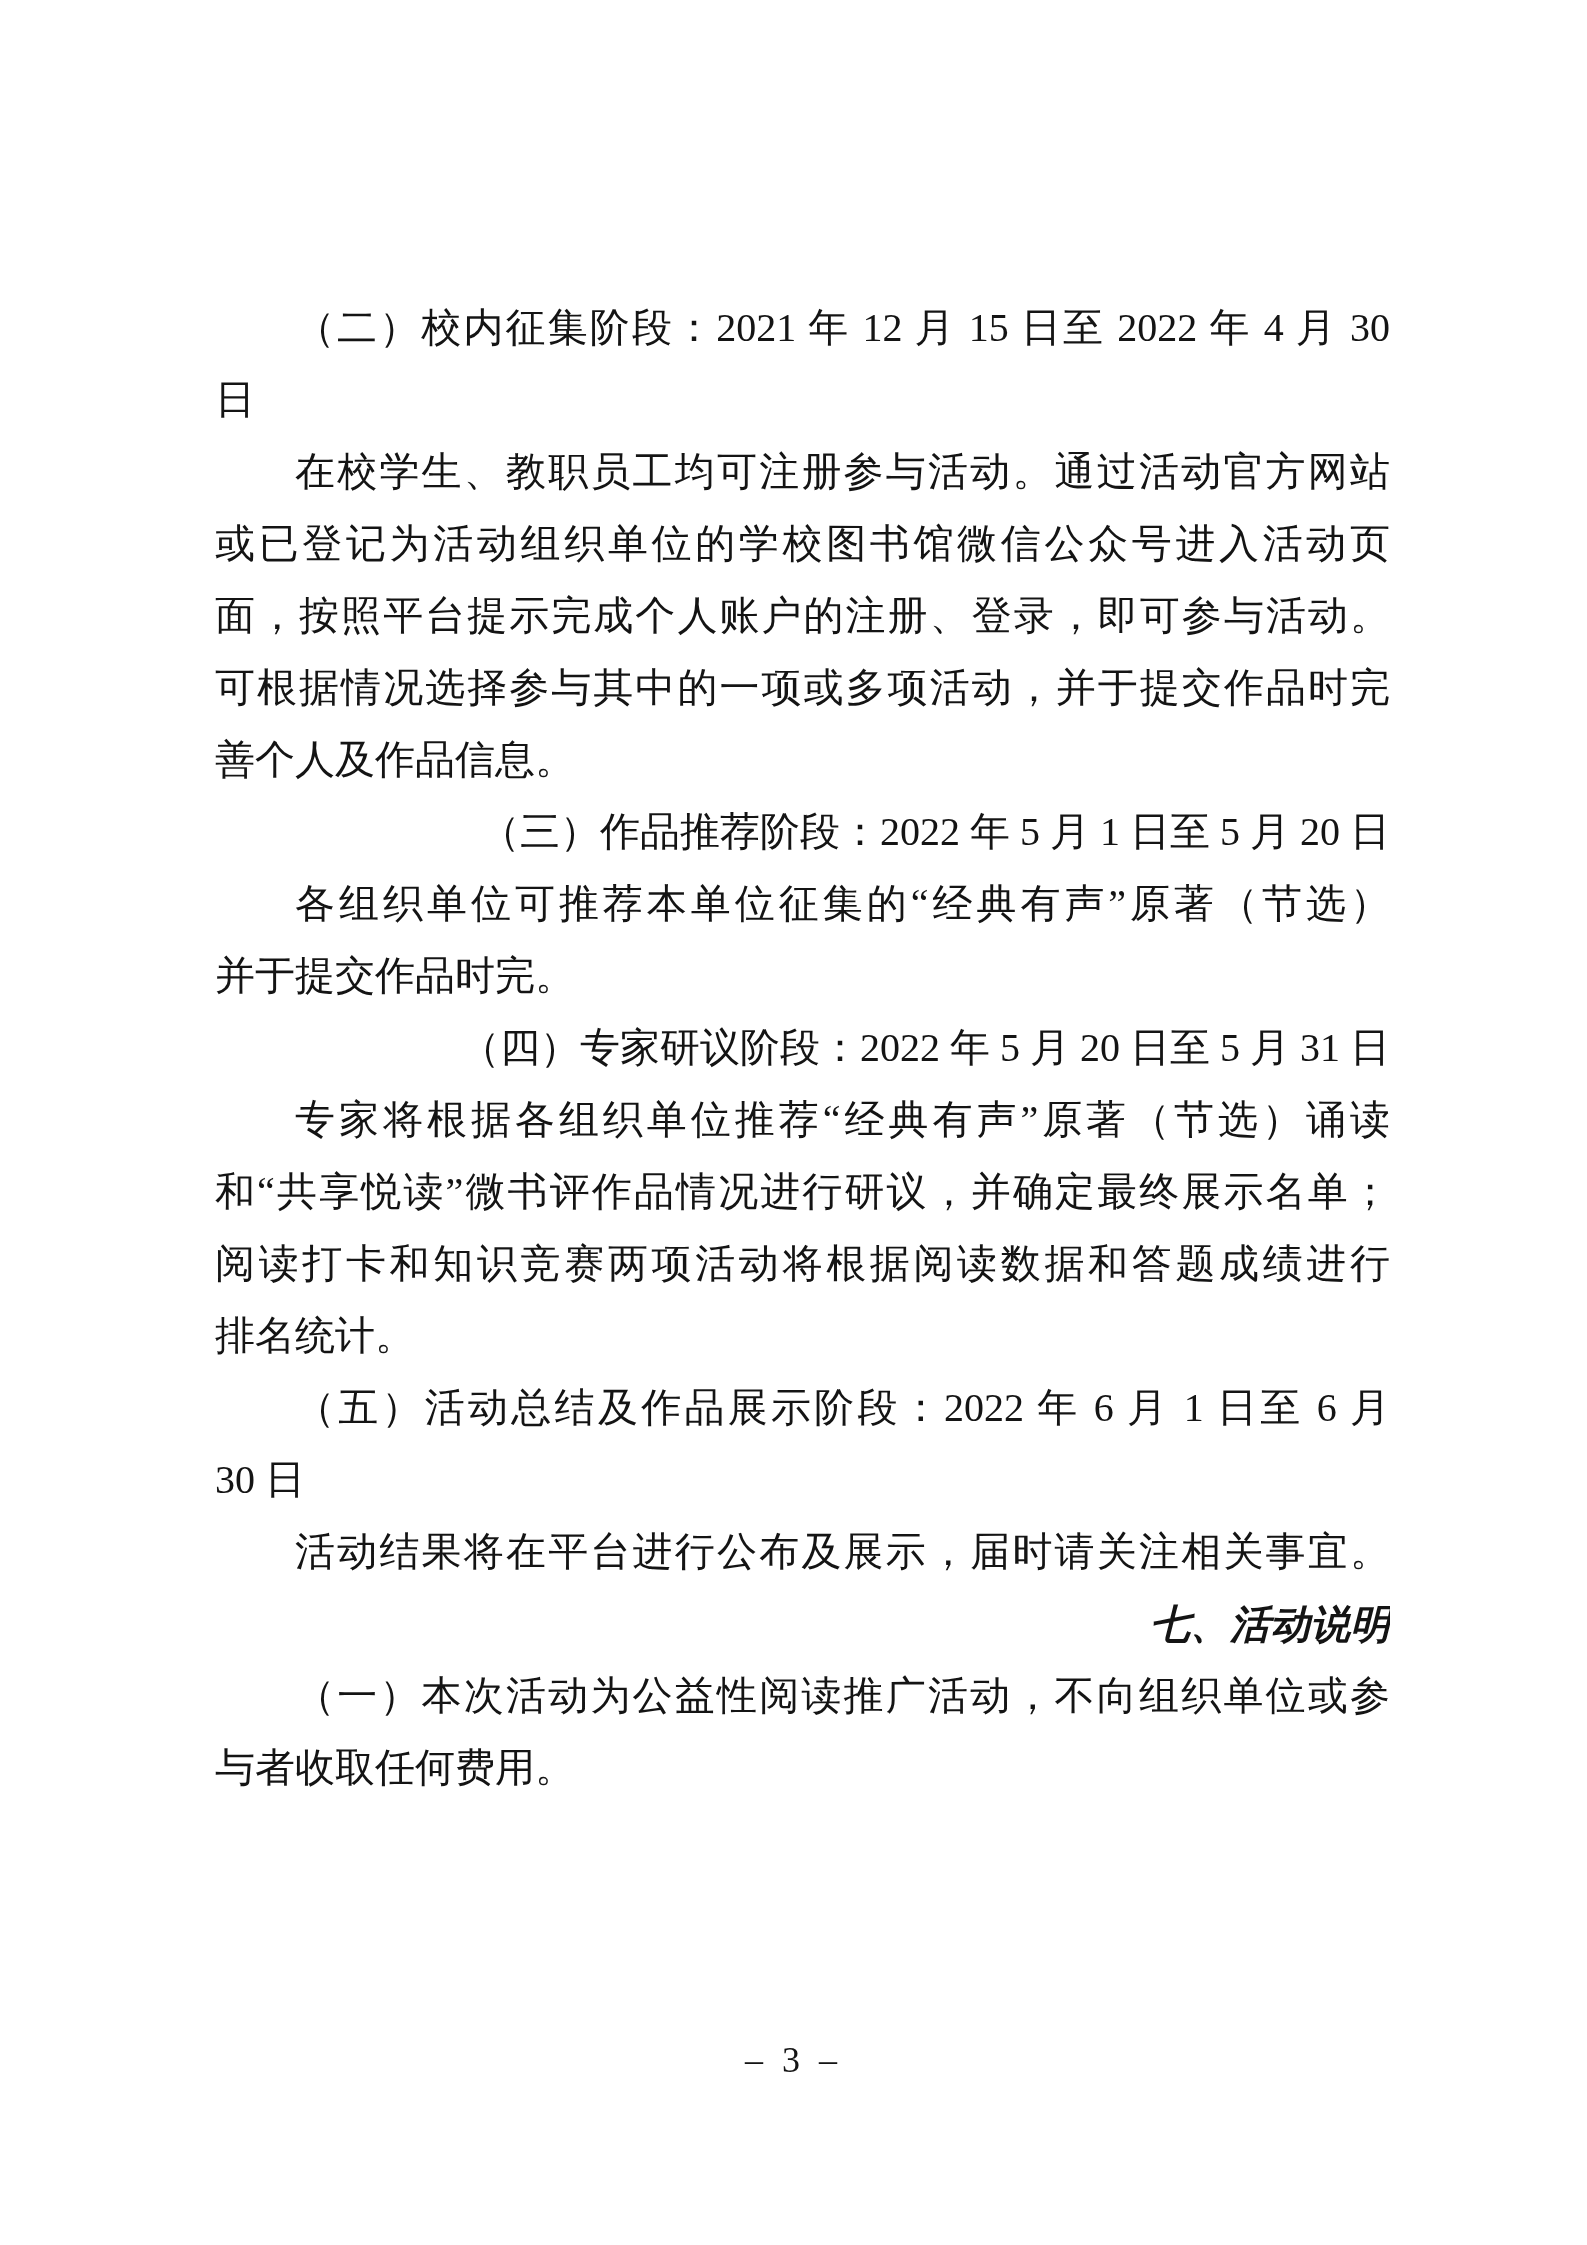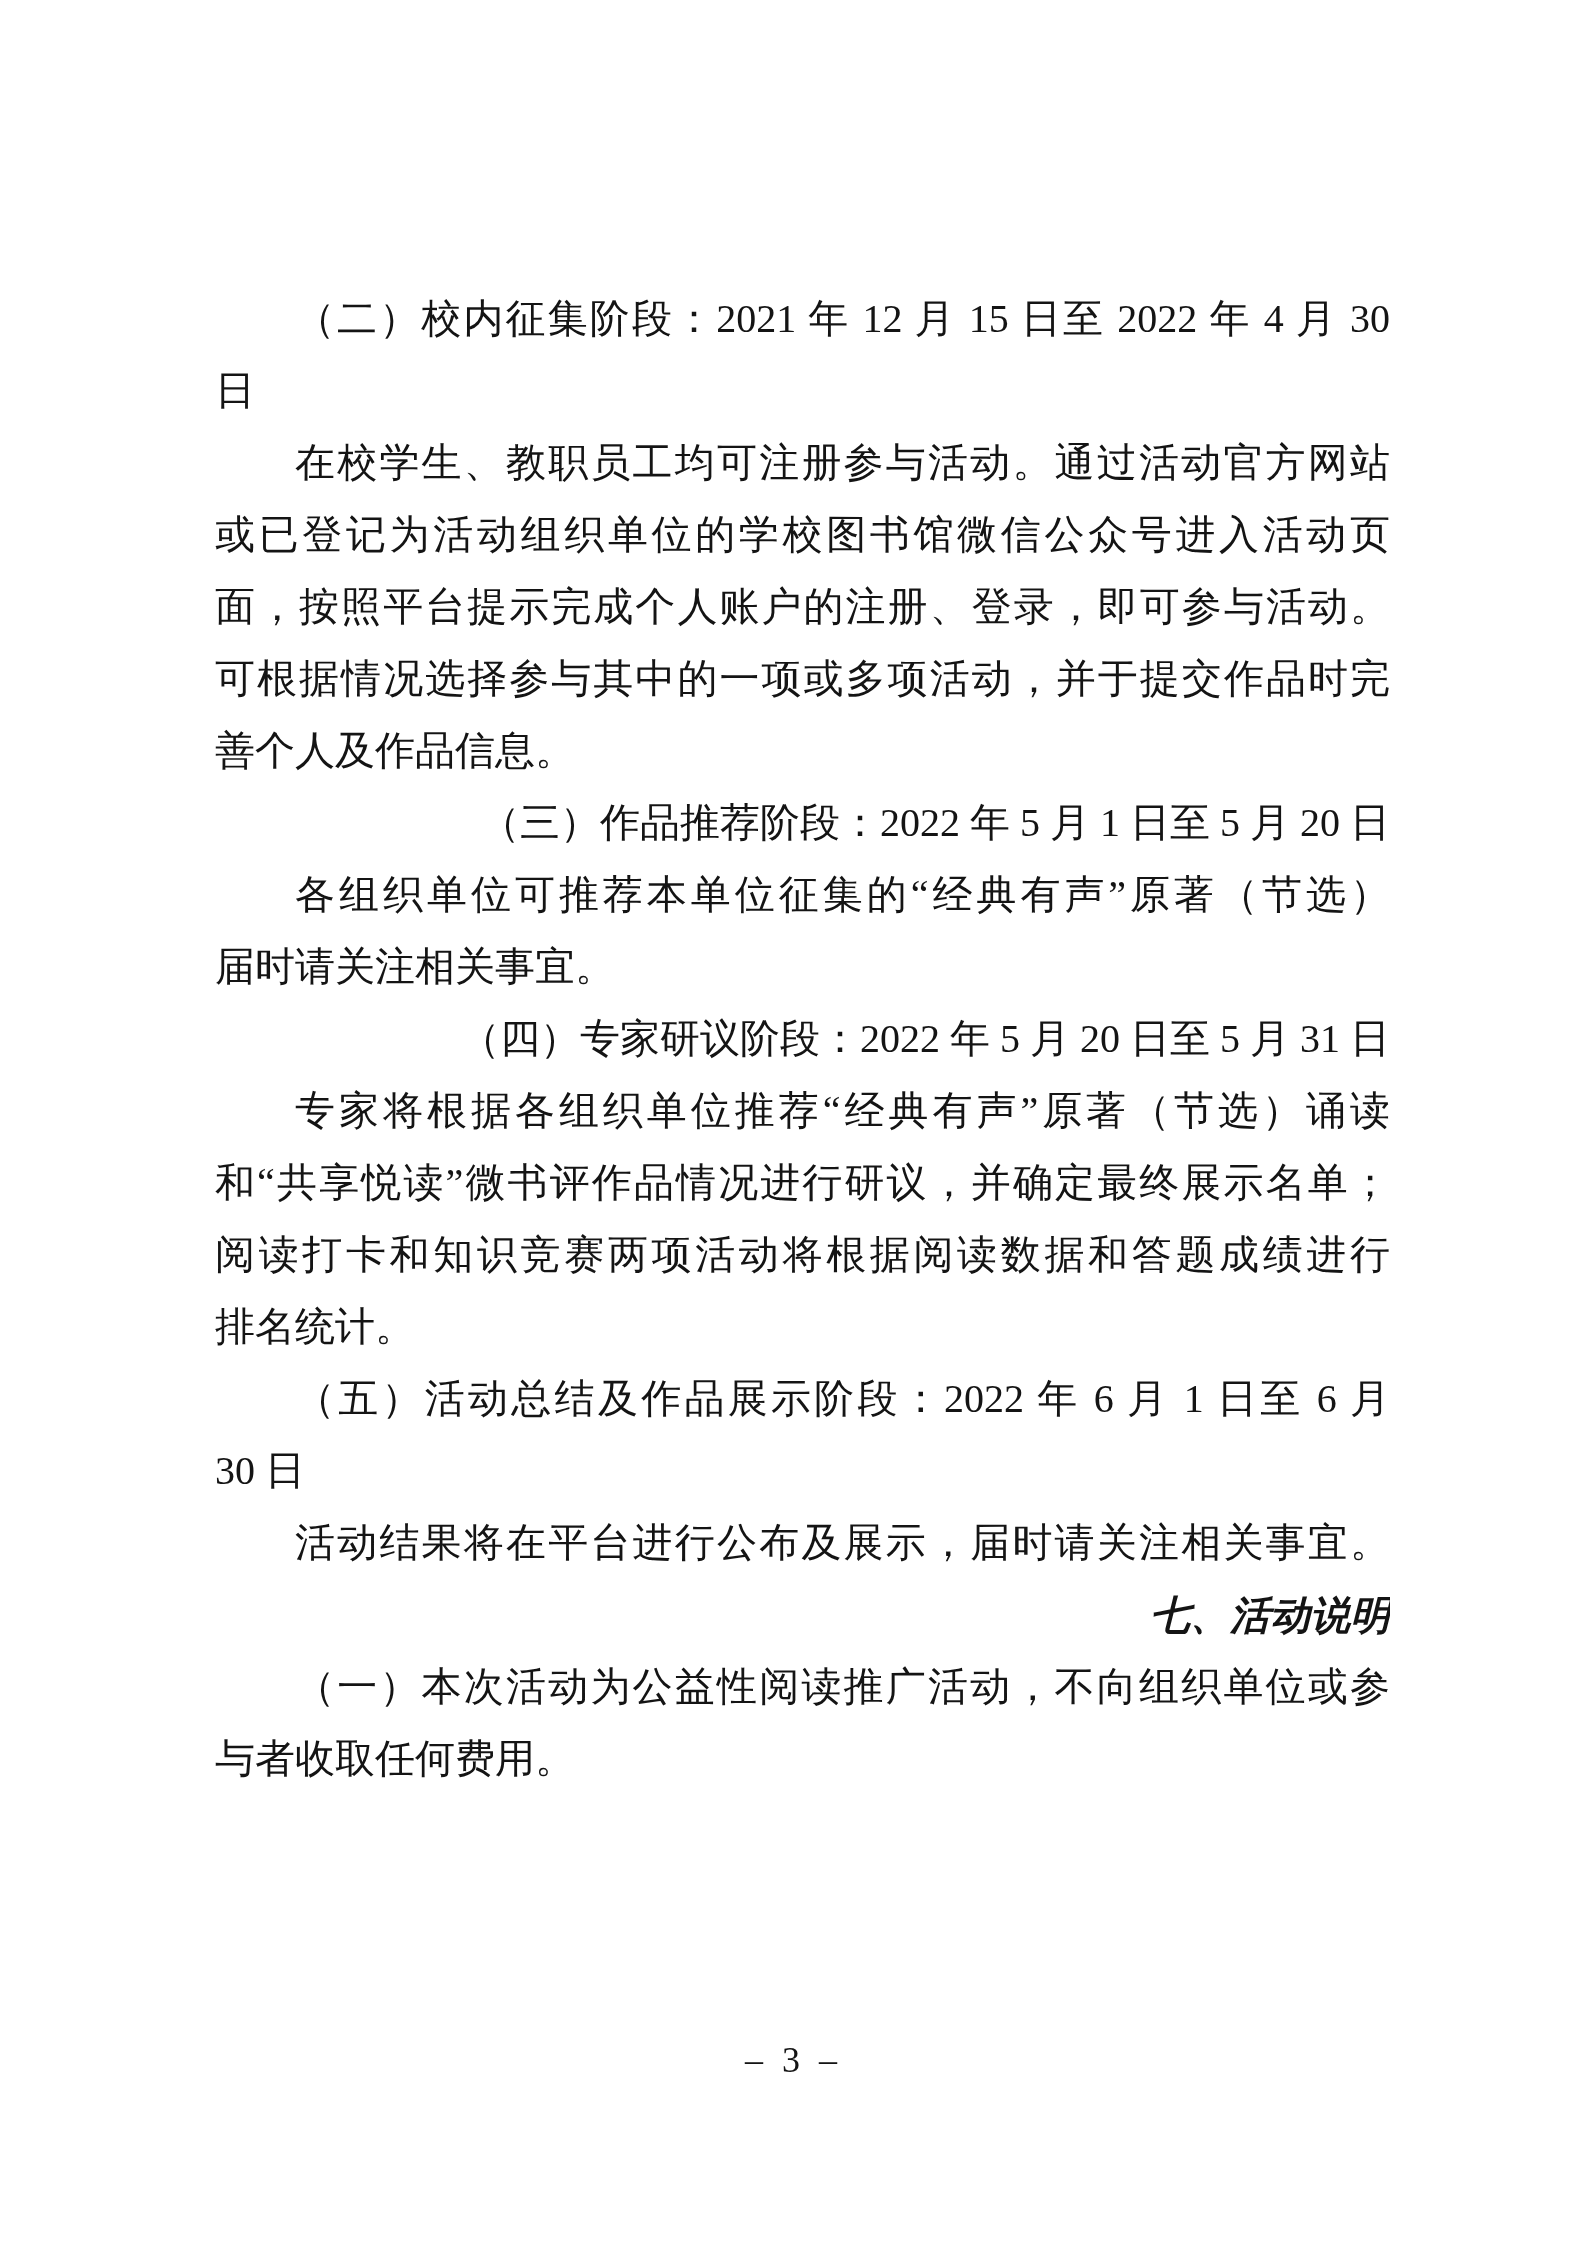--- a/index.html
+++ b/index.html
@@ -12,21 +12,21 @@
     width: 1587px;
     height: 2245px;
     background: #ffffff;
     color: #141414;
     font-family: "Liberation Serif", "DejaVu Serif", serif;
     overflow: hidden;
   }
   .content {
     position: absolute;
     left: 215px;
-    top: 283px;
+    top: 292px;
     width: 1175px;
   }
   .line {
     font-size: 40px;
     line-height: 72px;
     height: 72px;
     white-space: normal;
     overflow: hidden;
   }
   .indent {
@@ -62,21 +62,21 @@
   <div class="content">
     <div class="line indent justify">（二）校内征集阶段：2021 年 12 月 15 日至 2022 年 4 月 30</div>
     <div class="line">日</div>
     <div class="line indent justify">在校学生、教职员工均可注册参与活动。通过活动官方网站</div>
     <div class="line justify">或已登记为活动组织单位的学校图书馆微信公众号进入活动页</div>
     <div class="line justify">面，按照平台提示完成个人账户的注册、登录，即可参与活动。</div>
     <div class="line justify">可根据情况选择参与其中的一项或多项活动，并于提交作品时完</div>
     <div class="line">善个人及作品信息。</div>
     <div class="line indent">（三）作品推荐阶段：2022 年 5 月 1 日至 5 月 20 日</div>
     <div class="line indent justify">各组织单位可推荐本单位征集的“经典有声”原著（节选）</div>
-    <div class="line">届时请关注相关事宜。</div>
+    <div class="line">并于提交作品时完。</div>
     <div class="line indent">（四）专家研议阶段：2022 年 5 月 20 日至 5 月 31 日</div>
     <div class="line indent justify">专家将根据各组织单位推荐“经典有声”原著（节选）诵读</div>
     <div class="line justify">和“共享悦读”微书评作品情况进行研议，并确定最终展示名单；</div>
     <div class="line justify">阅读打卡和知识竞赛两项活动将根据阅读数据和答题成绩进行</div>
     <div class="line">排名统计。</div>
     <div class="line indent justify">（五）活动总结及作品展示阶段：2022 年 6 月 1 日至 6 月</div>
     <div class="line">30 日</div>
     <div class="line indent justify">活动结果将在平台进行公布及展示，届时请关注相关事宜。</div>
     <div class="line indent heading">七、活动说明</div>
     <div class="line indent justify">（一）本次活动为公益性阅读推广活动，不向组织单位或参</div>

